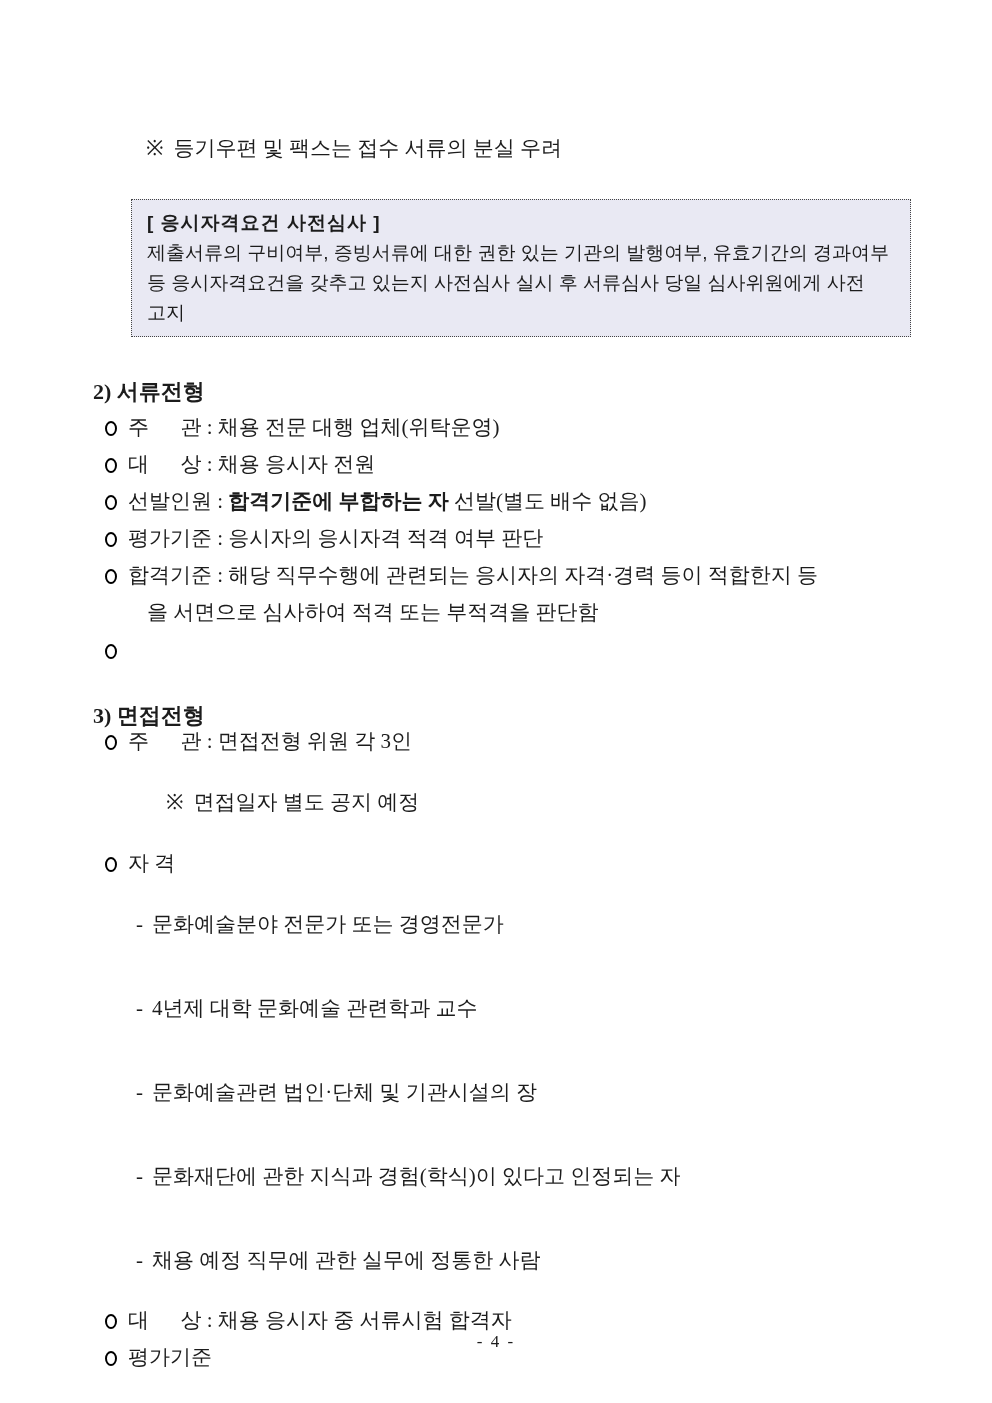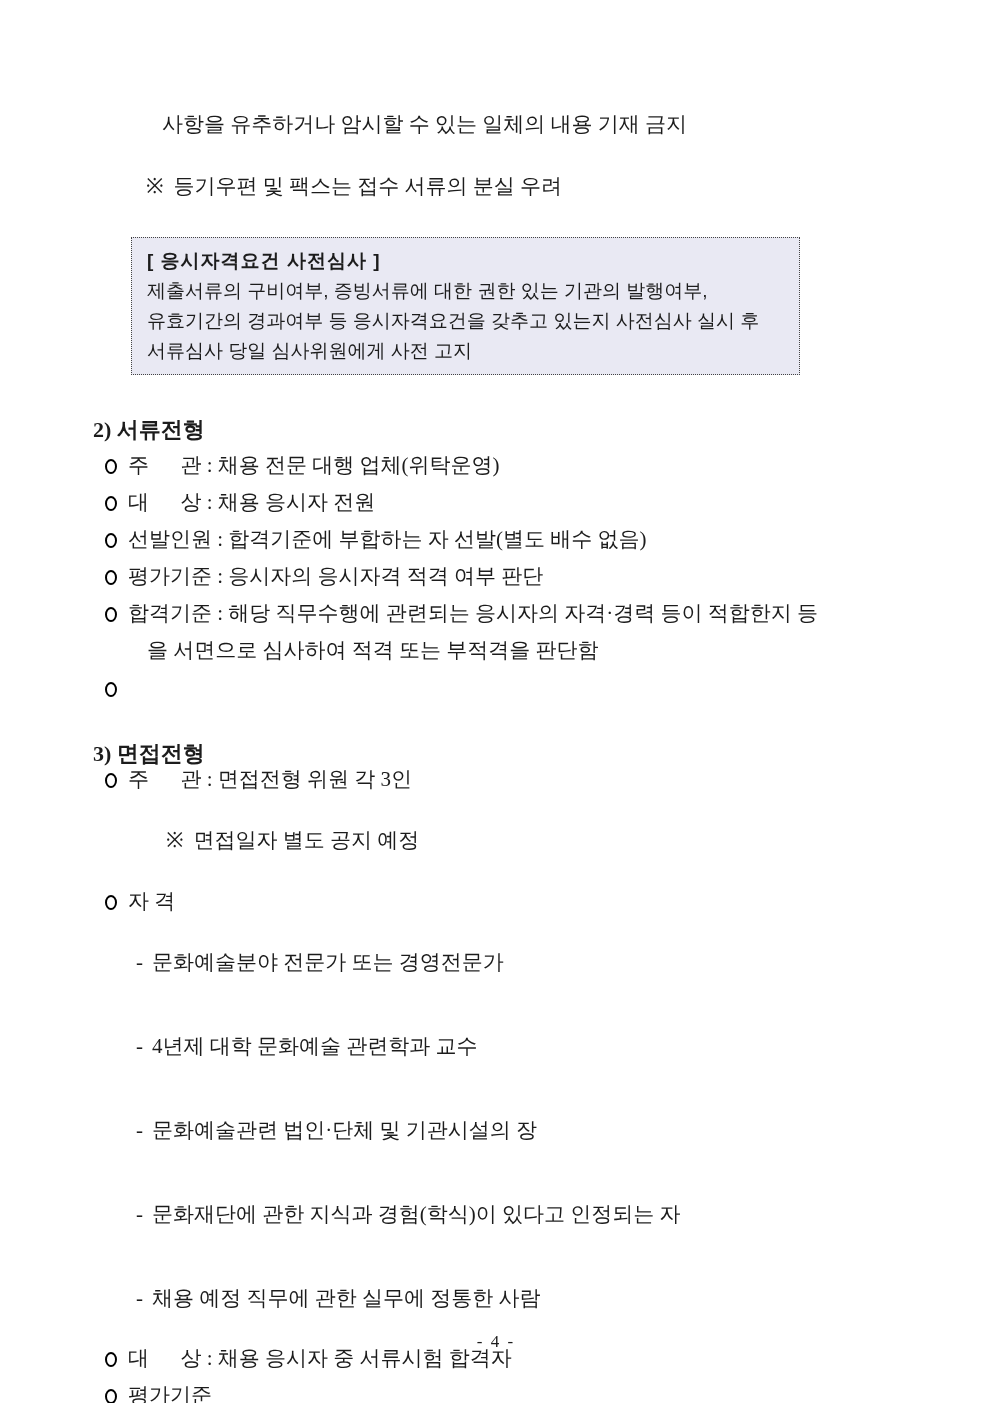--- a/index.html
+++ b/index.html
@@ -18,21 +18,21 @@
     overflow:hidden;
   }
   .page{padding-top:112px;}
   .t{white-space:pre-wrap;font-size:21px;line-height:24px;}
 
   .intro-line1{margin-left:162px;margin-bottom:14px;}
   .note-line{margin-left:125px;margin-bottom:15px;}
   .note-line .marker{margin-right:10px;}
 
   .notice-box{
-    margin-left:131px;width:669px;
+    margin-left:131px;width:780px;
     background:var(--box-bg);
     border:1px dotted #444;
     padding:8px 15px 8px 15px;
     font-family:"Liberation Sans","DejaVu Sans",sans-serif;
   }
   .notice-box .box-title{font-size:19px;font-weight:bold;line-height:30px;letter-spacing:1px;}
   .notice-box .box-body{font-size:19px;line-height:30px;white-space:pre-wrap;word-break:keep-all;}
 
   .sec-heading{
     margin-left:93px;font-size:22px;font-weight:bold;line-height:26px;
@@ -48,38 +48,37 @@
     flex:0 0 auto;width:12px;height:15px;
     border:2px solid #000;border-radius:50%;
     margin:3px 11px 0 0;
   }
   .cont-line{margin-left:147px;margin-bottom:17px;}
   .sub-note{margin-left:145px;margin-bottom:13px;}
   .sub-note .marker{margin-right:10px;}
   .dash-line{margin-left:115px;margin-bottom:12px;}
   .dash-line .marker{margin-right:9px;}
 
-  .bold-seg{font-weight:normal;}
+  .bold-seg{font-weight:bold;}
   .date-seg{
     font-family:"Liberation Sans","DejaVu Sans",sans-serif;
     font-weight:600;font-size:21px;
   }
 
   .page-number{
     position:absolute;left:0;right:0;top:1332px;
     text-align:center;font-size:17px;letter-spacing:2px;
     font-family:"Liberation Serif","DejaVu Serif",serif;
   }
 </style>
 </head>
 <body>
 
 <div class="page">
 
-  <div class="t intro-line1">사항을 유추하거나 암시할 수 있는 일체의 내용 기재 금지</div>
 
   <div class="t note-line">
     <span class="marker">※</span><span>등기우편 및 팩스는 접수 서류의 분실 우려</span>
   </div>
 
   <div class="notice-box">
     <div class="box-title">[ 응시자격요건 사전심사 ]</div>
     <div class="box-body">제출서류의 구비여부, 증빙서류에 대한 권한 있는 기관의 발행여부, 유효기간의 경과여부 등 응시자격요건을 갖추고 있는지 사전심사 실시 후 서류심사 당일 심사위원에게 사전 고지</div>
   </div>
 

